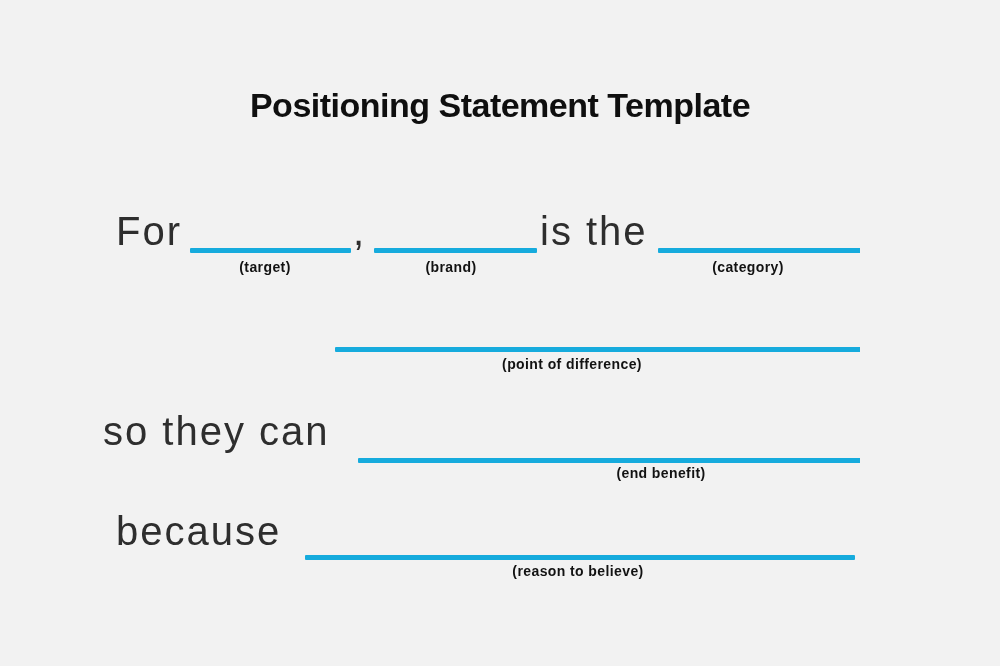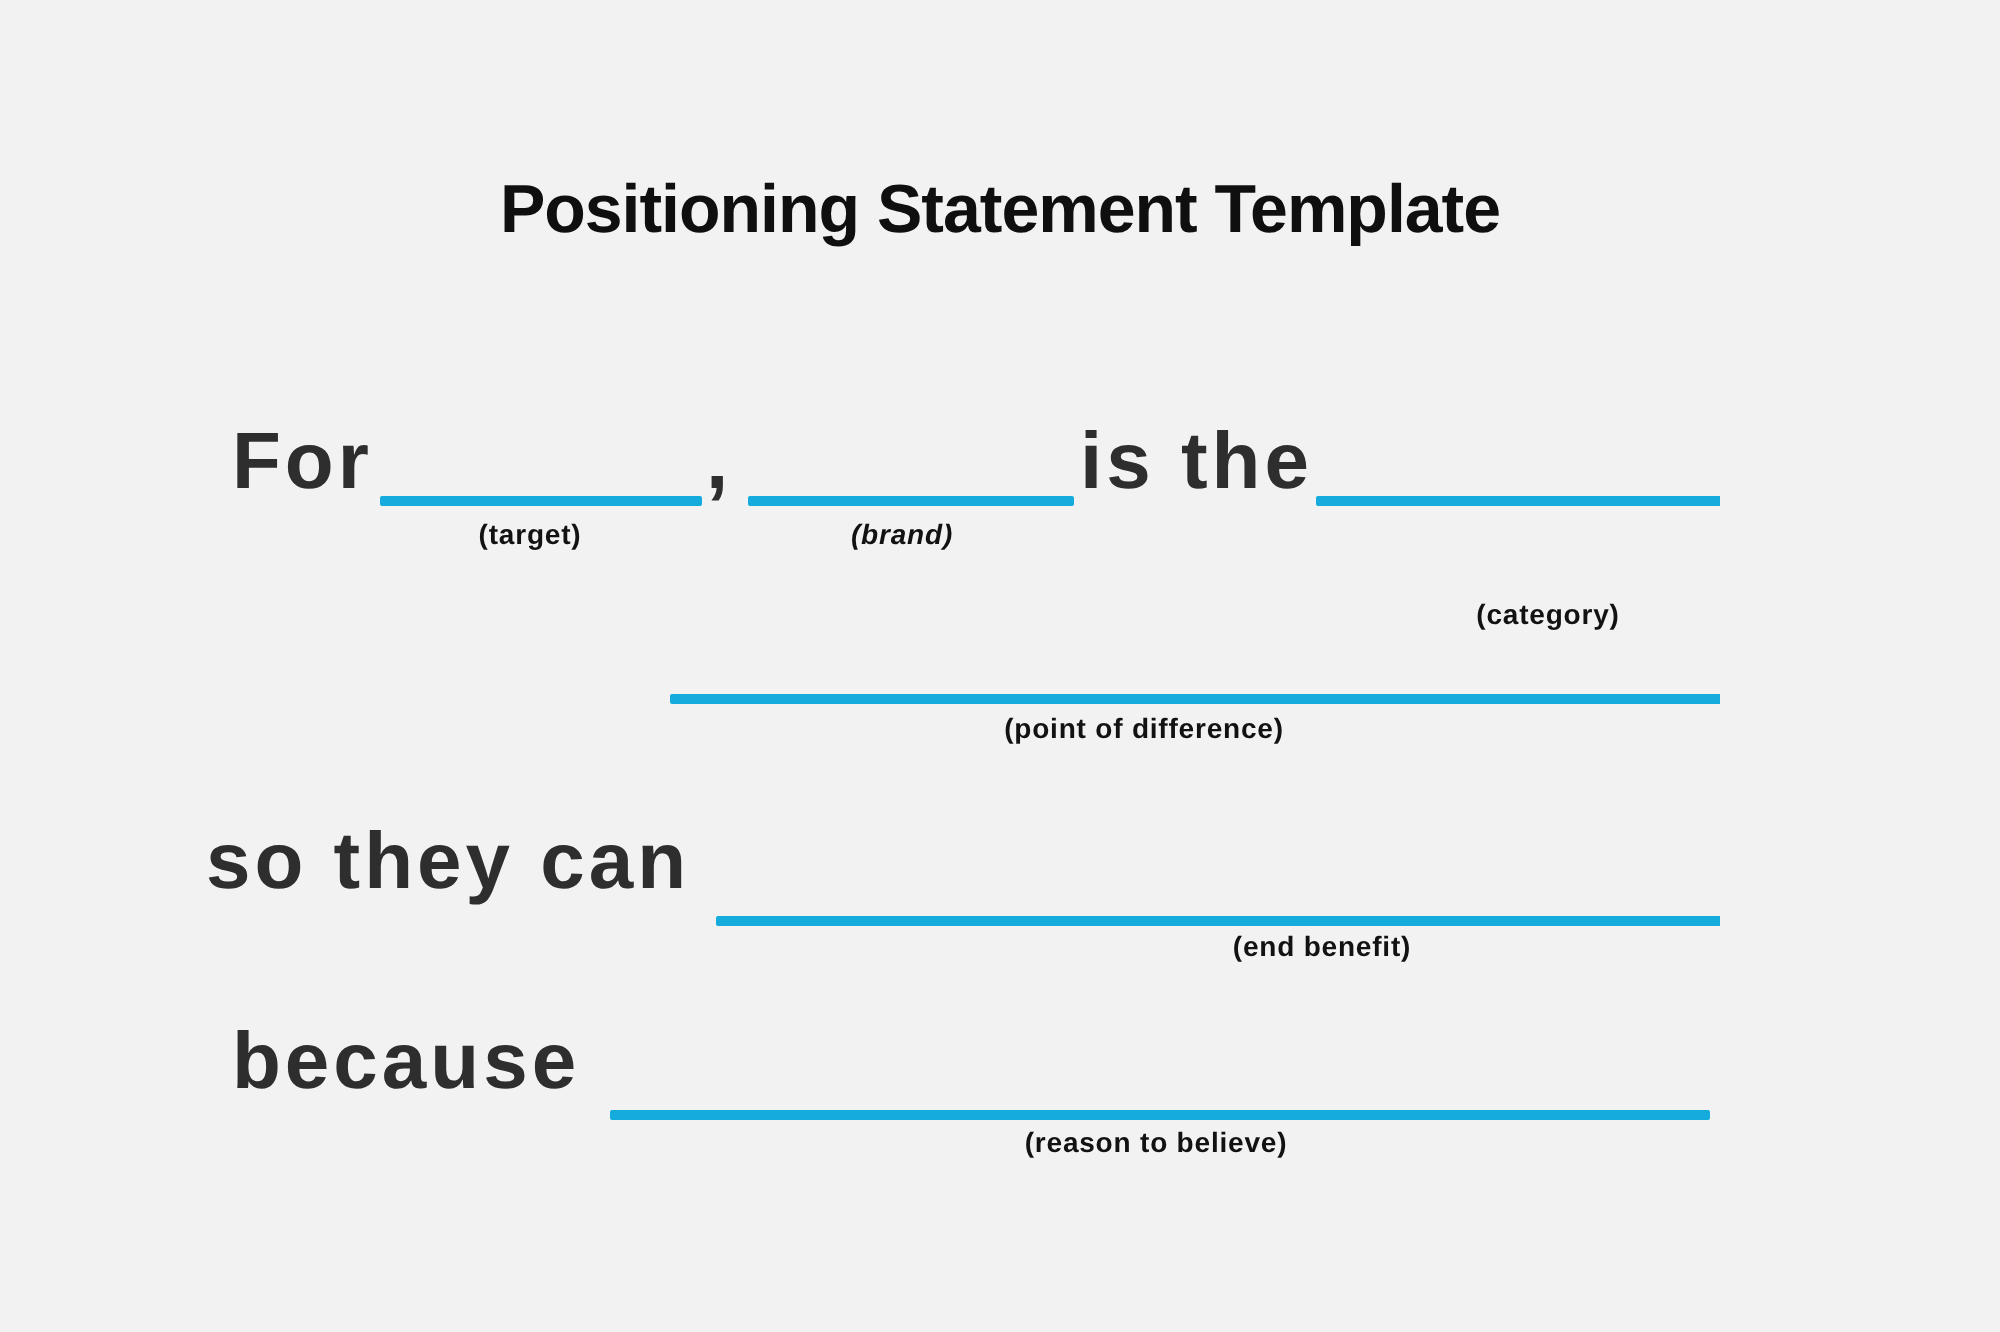--- a/index.html
+++ b/index.html
@@ -23,21 +23,21 @@
     text-align: center;
     font-size: 34px;
     font-weight: bold;
     letter-spacing: -0.5px;
     color: #0f0f0f;
     line-height: 1;
   }
   .stmt-text {
     position: absolute;
     font-size: 40px;
-    font-weight: 700;
+    font-weight: 400;
     letter-spacing: 2px;
     color: #2e2e2e;
     line-height: 1;
     white-space: nowrap;
   }
   .blank-line {
     position: absolute;
     height: 5px;
     background: #16abdd;
     border-radius: 1px;
@@ -60,22 +60,22 @@
 
   <div class="page-title">Positioning Statement Template</div>
 
   <span class="stmt-text" style="left:116px; top:211px;">For</span>
   <div class="blank-line" style="left:190px; top:248px; width:161px;"></div>
   <span class="stmt-text" style="left:353px; top:211px;">,</span>
   <div class="blank-line" style="left:374px; top:248px; width:163px;"></div>
   <span class="stmt-text" style="left:540px; top:211px;">is the</span>
   <div class="blank-line" style="left:658px; top:248px; width:215px;"></div>
   <span class="blank-label" style="left:265px; top:260px;">(target)</span>
-  <span class="blank-label" style="left:451px; top:260px;font-style:italic;">(brand)</span>
-  <span class="blank-label" style="left:774px; top:260px;margin-top:40px;">(category)</span>
+  <span class="blank-label" style="left:451px; top:260px;">(brand)</span>
+  <span class="blank-label" style="left:748px; top:260px;">(category)</span>
 
   <div class="blank-line" style="left:335px; top:347px; width:538px;"></div>
   <span class="blank-label" style="left:572px; top:357px;">(point of difference)</span>
 
   <span class="stmt-text" style="left:103px; top:411px;">so they can</span>
   <div class="blank-line" style="left:358px; top:458px; width:514px;"></div>
   <span class="blank-label" style="left:617px; top:466px;margin-left:44px;">(end benefit)</span>
 
   <span class="stmt-text" style="left:116px; top:511px;">because</span>
   <div class="blank-line" style="left:305px; top:555px; width:550px;"></div>

